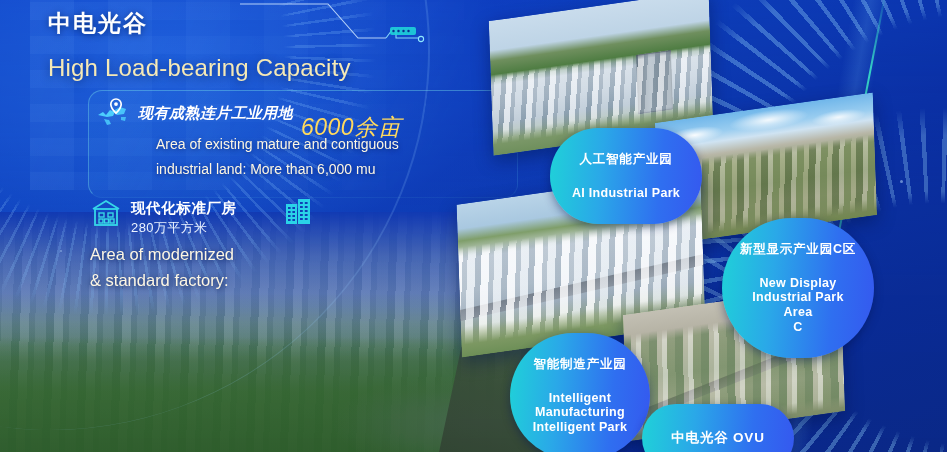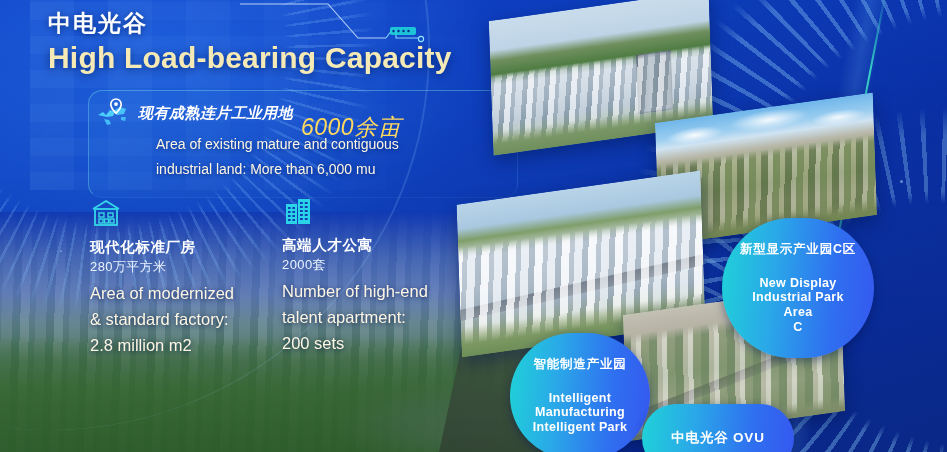--- a/index.html
+++ b/index.html
@@ -119,22 +119,22 @@
   }
 
   
   .title-block { position:absolute; left:48px; top:8px; }
   .title-cn {
     font-size:23px; font-weight:700; letter-spacing:2px;
     color:#ffffff;
     text-shadow:0 1px 6px rgba(0,30,90,.7);
   }
   .title-en {
-    margin-top:2px;
-    font-size:30px; font-weight:700; letter-spacing:.2px;
+    margin-top:15px;
+    font-size:24px; font-weight:400; letter-spacing:.2px;
     color:#f5e9b6;
     text-shadow:0 2px 8px rgba(0,30,90,.65);
     white-space:nowrap;
   }
   
   .tech-line { position:absolute; left:240px; top:0; width:190px; height:52px; }
 
   
   .card {
     position:absolute; left:88px; top:90px; width:430px; height:108px;
@@ -152,21 +152,21 @@
   .hero-en {
     margin-top:2px; margin-left:60px;
     font-size:14px; line-height:25px; color:#fdf6e3;
     text-shadow:0 1px 4px rgba(0,20,70,.55);
     max-width:400px;
   }
 
   .stat-sm { position:absolute; width:215px; }
   .stat-sm.left  { left:90px;  top:198px; }
   .stat-sm.right { left:282px; top:196px; }
-  .sm-head { display:flex; align-items:flex-start; gap:9px;flex-direction:column; }
+  .sm-head { display:flex; align-items:flex-start; gap:9px; }
   .sm-textcol { padding-top:1px; }
   .sm-cn  { font-size:14.5px; font-weight:700; color:#ffffff; letter-spacing:.6px; }
   .sm-num { font-size:13px; color:#eaf2ff; margin-top:1px; letter-spacing:.4px; }
   .sm-en  {
     margin-top:4px; font-size:16.5px; line-height:26px; color:#fdf6e3;
     text-shadow:0 1px 5px rgba(0,20,70,.75);
   }
   .stat-sm.right .sm-en { margin-left:0; }
 
   .icon-wrap { flex:0 0 auto; line-height:0; }
@@ -371,21 +371,20 @@
         </svg>
       </span>
       <span class="sm-textcol">
         <span class="sm-cn">现代化标准厂房</span><br>
         <span class="sm-num">280万平方米</span>
       </span>
     </div>
     <div class="sm-en">
       <div>Area of modernized</div>
       <div>&amp; standard factory:</div>
-      <div>2.8 million m2</div>
     </div>
   </div>
 
   <div class="stat-sm right">
     <div class="sm-head">
       <span class="icon-wrap">
         <svg width="32" height="30" viewBox="0 0 32 30">
           <rect x="4" y="8" width="11" height="20" fill="#2ad3e8"></rect>
           <rect x="16" y="3" width="12" height="25" fill="#2ad3e8"></rect>
           <g fill="#0f3fb5">
@@ -403,29 +402,20 @@
               <rect x="22.8" y="10" width="2.8" height="2"></rect>
             <rect x="18" y="14" width="2.8" height="2"></rect>
               <rect x="22.8" y="14" width="2.8" height="2"></rect>
             <rect x="18" y="18" width="2.8" height="2"></rect>
               <rect x="22.8" y="18" width="2.8" height="2"></rect>
             <rect x="18" y="22" width="2.8" height="2"></rect>
               <rect x="22.8" y="22" width="2.8" height="2"></rect>
           </g>
         </svg>
       </span>
-      <span class="sm-textcol">
-        <span class="sm-cn">高端人才公寓</span><br>
-        <span class="sm-num">2000套</span>
-      </span>
-    </div>
-    <div class="sm-en">
-      <div>Number of high-end</div>
-      <div>talent apartment:</div>
-      <div>200 sets</div>
     </div>
   </div>
 
   <div class="collage">
 
     <div class="photo" id="photo1">
       <div class="ph-inner">
           <div class="tower"></div>
         </div>
     </div>
@@ -441,20 +431,24 @@
           <div class="road"></div>
         </div>
     </div>
 
     <div class="photo" id="photo4">
       <div class="ph-inner">
           <div class="road"></div>
         </div>
     </div>
 
+    <div class="pill" id="pill1">
+      <span class="p-cn">人工智能产业园</span>
+      <span class="p-en">AI Industrial Park</span>
+    </div>
 
     <div class="pill" id="pill2">
       <span class="p-cn">新型显示产业园C区</span>
       <span class="p-en">New Display
 Industrial Park Area
 C</span>
     </div>
 
     <div class="pill" id="pill3">
       <span class="p-cn">智能制造产业园</span>

